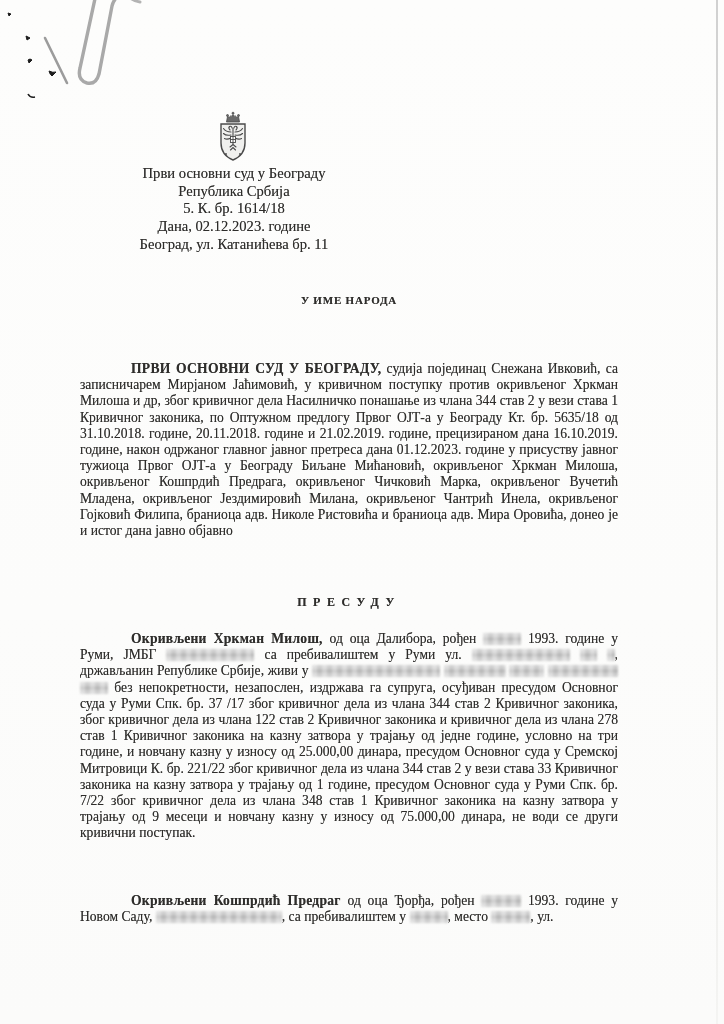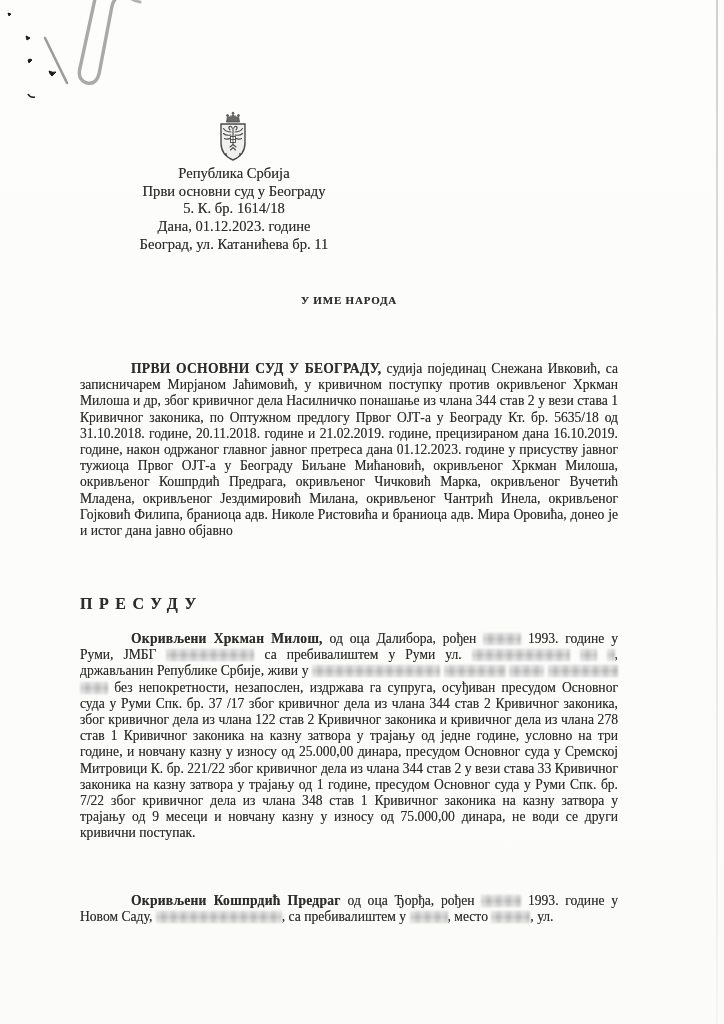--- a/index.html
+++ b/index.html
@@ -29,21 +29,21 @@
     text-align:center; font-weight:bold; font-size:11px; letter-spacing:0.8px;
   }
   .para{
     position:absolute; left:80px; width:538px;
     font-size:13.6px; line-height:16.2px;
     text-align:justify; text-indent:38px;
   }
   #p1{ top:361px; }
   .presudu{
     position:absolute; left:80px; top:595px; width:538px;
-    font-weight:bold; font-size:16px; letter-spacing:6.5px;
+    text-align:center; font-weight:bold; font-size:12px; letter-spacing:6.5px;
   }
   #p2{ top:631px; }
   #p3{ top:893px; }
   .seg-b{ font-weight:bold; letter-spacing:0.25px;margin-left:13px; }
   .redact{
     display:inline-block; height:12px; vertical-align:-2px; border-radius:1px;
     background-color:#cacaca;
     background-image:
       repeating-linear-gradient(90deg, rgba(255,255,255,.28) 0 5px, rgba(0,0,0,0.02) 5px 10px),
       repeating-linear-gradient(0deg, rgba(255,255,255,.18) 0 4px, rgba(0,0,0,.06) 4px 8px);
@@ -91,24 +91,24 @@
       <path d="M17,37 L20,34.5 L23,37"></path>
       <path d="M17.5,40 L20,37.5 L22.5,40"></path>
       <rect x="17.5" y="26.5" width="5" height="6" fill="#fdfdfc" stroke-width="0.9"></rect>
       <path d="M20,26.5 L20,32.5 M17.5,29.5 L22.5,29.5" stroke-width="0.9"></path>
     </g>
     <circle cx="13" cy="44" r="0.9" fill="#4a4a4a"></circle>
     <circle cx="27" cy="44" r="0.9" fill="#4a4a4a"></circle>
   </svg>
 
   <div class="header-block doc-text">
+    <div>Први основни суд у Београду</div>
     <div>Република Србија</div>
-    <div>Први основни суд у Београду</div>
     <div>5. К. бр. 1614/18</div>
-    <div>Дана, 01.12.2023. године</div>
+    <div>Дана, 02.12.2023. године</div>
     <div>Београд, ул. Катанићева бр. 11</div>
   </div>
 
   <div class="title doc-text">У ИМЕ НАРОДА</div>
 
   <div class="para doc-text" id="p1"><span class="seg-b">ПРВИ ОСНОВНИ СУД У БЕОГРАДУ,</span><span> судија појединац Снежана Ивковић, са записничарем Мирјаном Јаћимовић, у кривичном поступку против окривљеног Хркман Милоша и др,  због кривичног дела Насилничко понашање из члана 344 став 2 у вези става 1 Кривичног законика, по Оптужном предлогу Првог ОЈТ-а у Београду Кт. бр. 5635/18 од 31.10.2018. године, 20.11.2018. године и 21.02.2019. године, прецизираном дана 16.10.2019. године, након одржаног главног јавног претреса дана 01.12.2023. године у присуству јавног тужиоца Првог ОЈТ-а у Београду Биљане Мићановић, окривљеног Хркман Милоша, окривљеног Кошпрдић Предрага, окривљеног Чичковић Марка, окривљеног Вучетић Младена, окривљеног Јездимировић Милана, окривљеног Чантрић Инела, окривљеног Гојковић Филипа, браниоца адв. Николе Ристовића и браниоца адв. Мира Оровића,  донео је и истог дана јавно објавно</span></div>
 
   <div class="presudu doc-text">ПРЕСУДУ</div>
 
   <div class="para doc-text" id="p2"><span class="seg-b">Окривљени Хркман Милош,</span><span> од оца Далибора, рођен </span><span class="redact" style="width: 38px;"></span><span> 1993. године у Руми, ЈМБГ </span><span class="redact" style="width: 88px;"></span><span> са пребивалиштем у Руми ул. </span><span class="redact" style="width: 98px;"></span><span> </span><span class="redact" style="width: 17px;"></span><span> </span><span class="redact" style="width: 8px;"></span><span>, држављанин Републике Србије, живи у </span><span class="redact" style="width: 128px;"></span><span> </span><span class="redact" style="width: 62px;"></span><span> </span><span class="redact" style="width: 35px;"></span><span> </span><span class="redact" style="width: 70px;"></span><span> </span><span class="redact" style="width: 28px;"></span><span> без непокретности, незапослен, издржава га супруга, осуђиван пресудом Основног суда у Руми Спк. бр. 37 /17 због кривичног дела из члана 344 став 2 Кривичног законика, због кривичног дела из члана 122 став 2 Кривичног законика и кривичног дела из члана 278 став 1 Кривичног законика на казну затвора у трајању од једне године, условно на три године, и новчану казну у износу од 25.000,00 динара, пресудом Основног суда у Сремској Митровици К. бр. 221/22 због кривичног дела из члана 344 став 2 у вези става 33 Кривичног законика на казну затвора у трајању од 1 године, пресудом Основног суда у Руми Спк. бр. 7/22 због кривичног дела из члана 348 став 1 Кривичног законика на казну затвора у трајању од 9 месеци и новчану казну у износу од 75.000,00 динара, не води се други кривични поступак.</span></div>

